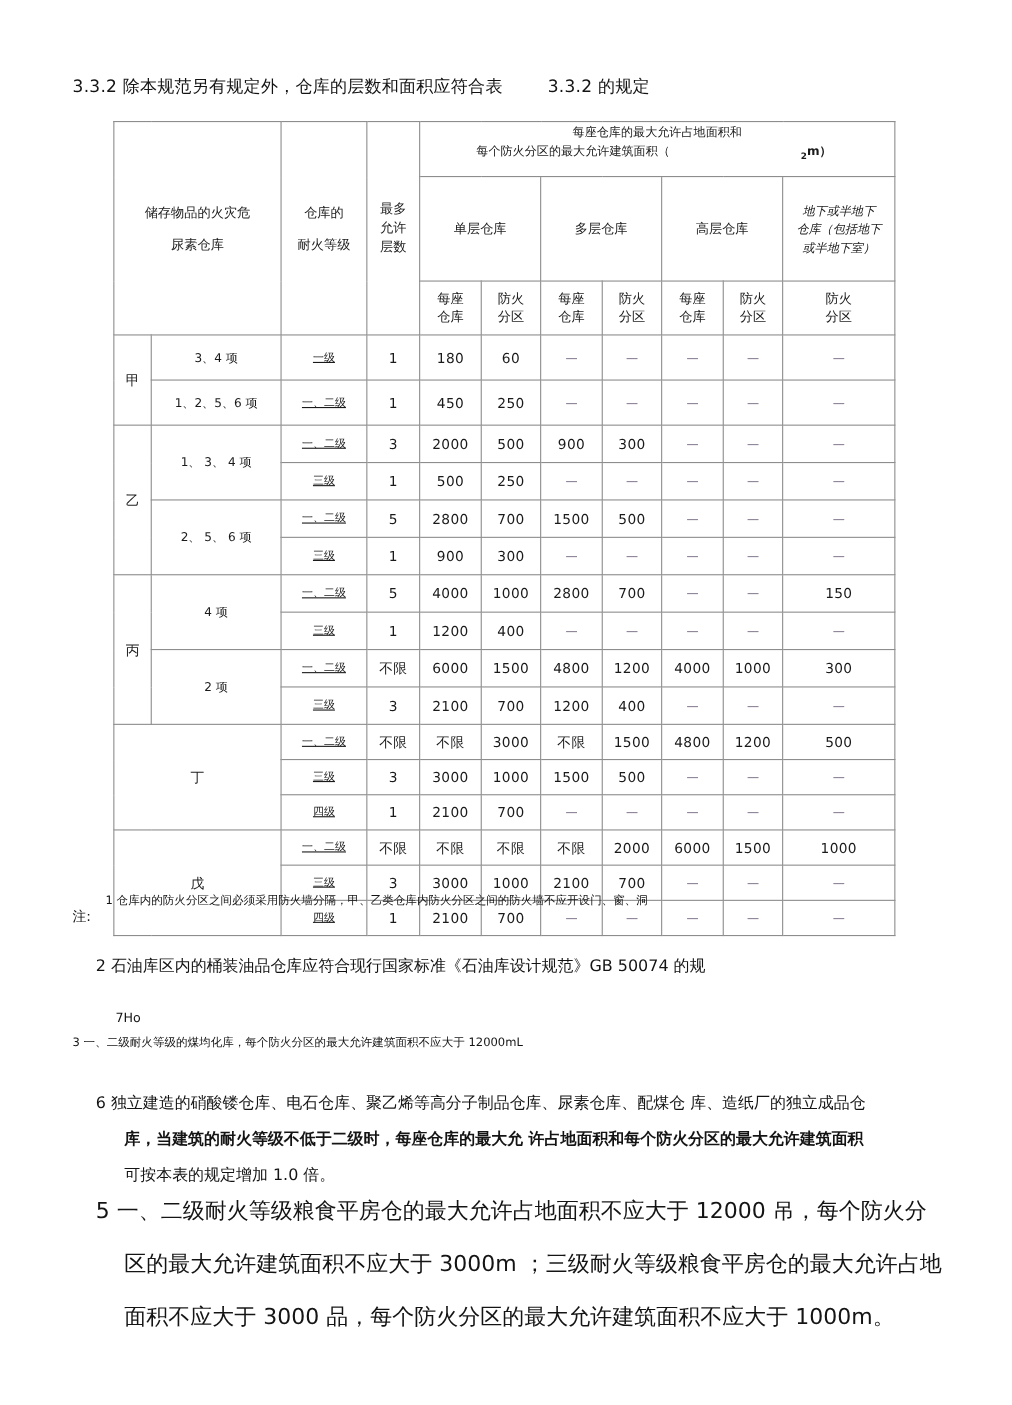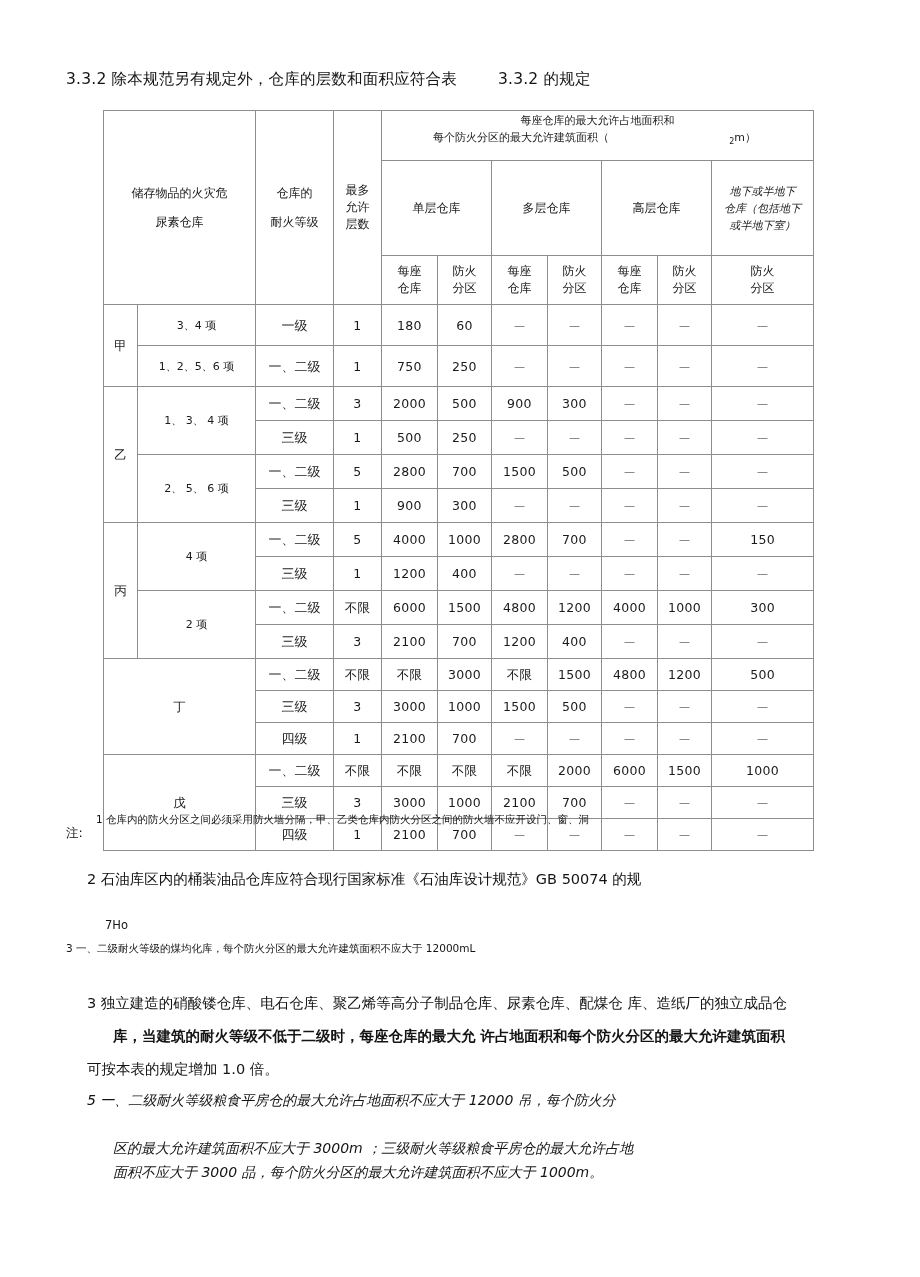--- a/index.html
+++ b/index.html
@@ -56,21 +56,21 @@
     padding: 1px 1px;
     line-height: 17px;
     font-family: "DejaVu Sans", "Liberation Sans", sans-serif;
   }
   .hdr-big { font-size: 11px; line-height: 30px; }
   .hdr-tall { line-height: 21px; font-style: italic; }
   .two-line span { display: block; }
   .num { font-size: 12.5px; letter-spacing: 0.3px; }
   .cat { font-size: 12.5px; }
   .cat-small { font-size: 11px; }
-  .grade { font-size: 13px; }
+  .grade { font-size: 10px; text-decoration: underline; }
   .dashcell { font-size: 11px; color: #6b5f78; }
   .lead-cell { font-size: 12px; }
 
   .sup2 {
     font-size: 8px;
     vertical-align: sub;
     letter-spacing: 0;
   }
 
   
@@ -122,33 +122,32 @@
   .note-4 {
     position: absolute;
     left: 87px;
     top: 983px;
     width: 806px;
     font-size: 14.5px;
     line-height: 33px;
     text-align: justify;
   }
   .note-4 .l2 { display: block; margin-left: 26px; font-weight: bold; }
-  .note-4 .l3 { display: block; }
+  .note-4 .l3 { display: block; margin-left: 26px; }
 
   .note-5 {
     position: absolute;
     left: 87px;
     top: 1085px;
     width: 800px;
-    font-size: 14px;
+    font-size: 20px;
     line-height: 22px;
-    font-style: italic;
   }
   .note-5 .l2 { display: block; margin-left: 26px; margin-top: 26px; }
-  .note-5 .l3 { display: block; margin-left: 26px; margin-top: 2px; }
+  .note-5 .l3 { display: block; margin-left: 26px; margin-top: 27px; }
 </style>
 </head>
 <body>
 
 <div class="page">
 
   <div class="clause-heading">3.3.2 除本规范另有规定外，仓库的层数和面积应符合表        3.3.2 的规定</div>
 
   <div class="tbl-wrap">
     <table class="spec">
@@ -180,21 +179,21 @@
           </td>
           <td rowspan="3" class="two-line lead-cell">
             <span>最多</span>
             <span>允许</span>
             <span>层数</span>
           </td>
           <td colspan="7" class="hdr-big">
             <div>每座仓库的最大允许占地面积和</div>
             <div style="position:relative;height:30px">
               <span style="position:absolute;left:50px;top:0;">每个防火分区的最大允许建筑面积（</span>
-              <span style="position:absolute;right:56px;top:0;">
+              <span style="position:absolute;right:56px;top:0;font-weight:bold;">
                 <span class="sup2">2</span><span>m）</span>
               </span>
             </div>
           </td>
         </tr>
 
         <tr>
           <td colspan="2" style="height:92px" class="lead-cell">单层仓库</td>
           <td colspan="2" class="lead-cell">多层仓库</td>
           <td colspan="2" class="lead-cell">高层仓库</td>
@@ -246,21 +245,21 @@
             <td class="dashcell">—</td>
             <td class="dashcell">—</td>
             <td class="dashcell">—</td>
             <td class="dashcell">—</td>
             <td class="dashcell">—</td>
           </tr>
           <tr style="height: 41px;">
             <td rowspan="1" class="cat-small">1、2、5、6 项</td>
             <td class="grade">一、二级</td>
             <td class="num">1</td>
-            <td class="num">750</td>
+            <td class="num">450</td>
             <td class="num">250</td>
             <td class="dashcell">—</td>
             <td class="dashcell">—</td>
             <td class="dashcell">—</td>
             <td class="dashcell">—</td>
             <td class="dashcell">—</td>
           </tr>
           <tr style="height: 34px;">
             <td rowspan="4" class="cat">乙</td>
             <td rowspan="2" class="cat-small">1、 3、 4 项</td>
@@ -429,21 +428,21 @@
 
   <div class="note-label">注:</div>
   <div class="note-1">1 仓库内的防火分区之间必须采用防火墙分隔，甲、乙类仓库内防火分区之间的防火墙不应开设门、窗、洞</div>
 
   <div class="note-2">2 石油库区内的桶装油品仓库应符合现行国家标准《石油库设计规范》GB 50074 的规</div>
   <div class="note-2b">7Ho</div>
 
   <div class="note-3">3 一、二级耐火等级的煤均化库，每个防火分区的最大允许建筑面积不应大于 12000mL</div>
 
   <div class="note-4">
-    <span>3 独立建造的硝酸镂仓库、电石仓库、聚乙烯等高分子制品仓库、尿素仓库、配煤仓 库、造纸厂的独立成品仓</span>
+    <span>6 独立建造的硝酸镂仓库、电石仓库、聚乙烯等高分子制品仓库、尿素仓库、配煤仓 库、造纸厂的独立成品仓</span>
     <span class="l2">库，当建筑的耐火等级不低于二级时，每座仓库的最大允 许占地面积和每个防火分区的最大允许建筑面积</span>
     <span class="l3">可按本表的规定增加 1.0 倍。</span>
   </div>
 
   <div class="note-5">
     <span>5 一、二级耐火等级粮食平房仓的最大允许占地面积不应大于 12000 吊，每个防火分</span>
     <span class="l2">区的最大允许建筑面积不应大于 3000m ；三级耐火等级粮食平房仓的最大允许占地</span>
     <span class="l3">面积不应大于 3000 品，每个防火分区的最大允许建筑面积不应大于 1000m。</span>
   </div>
 

